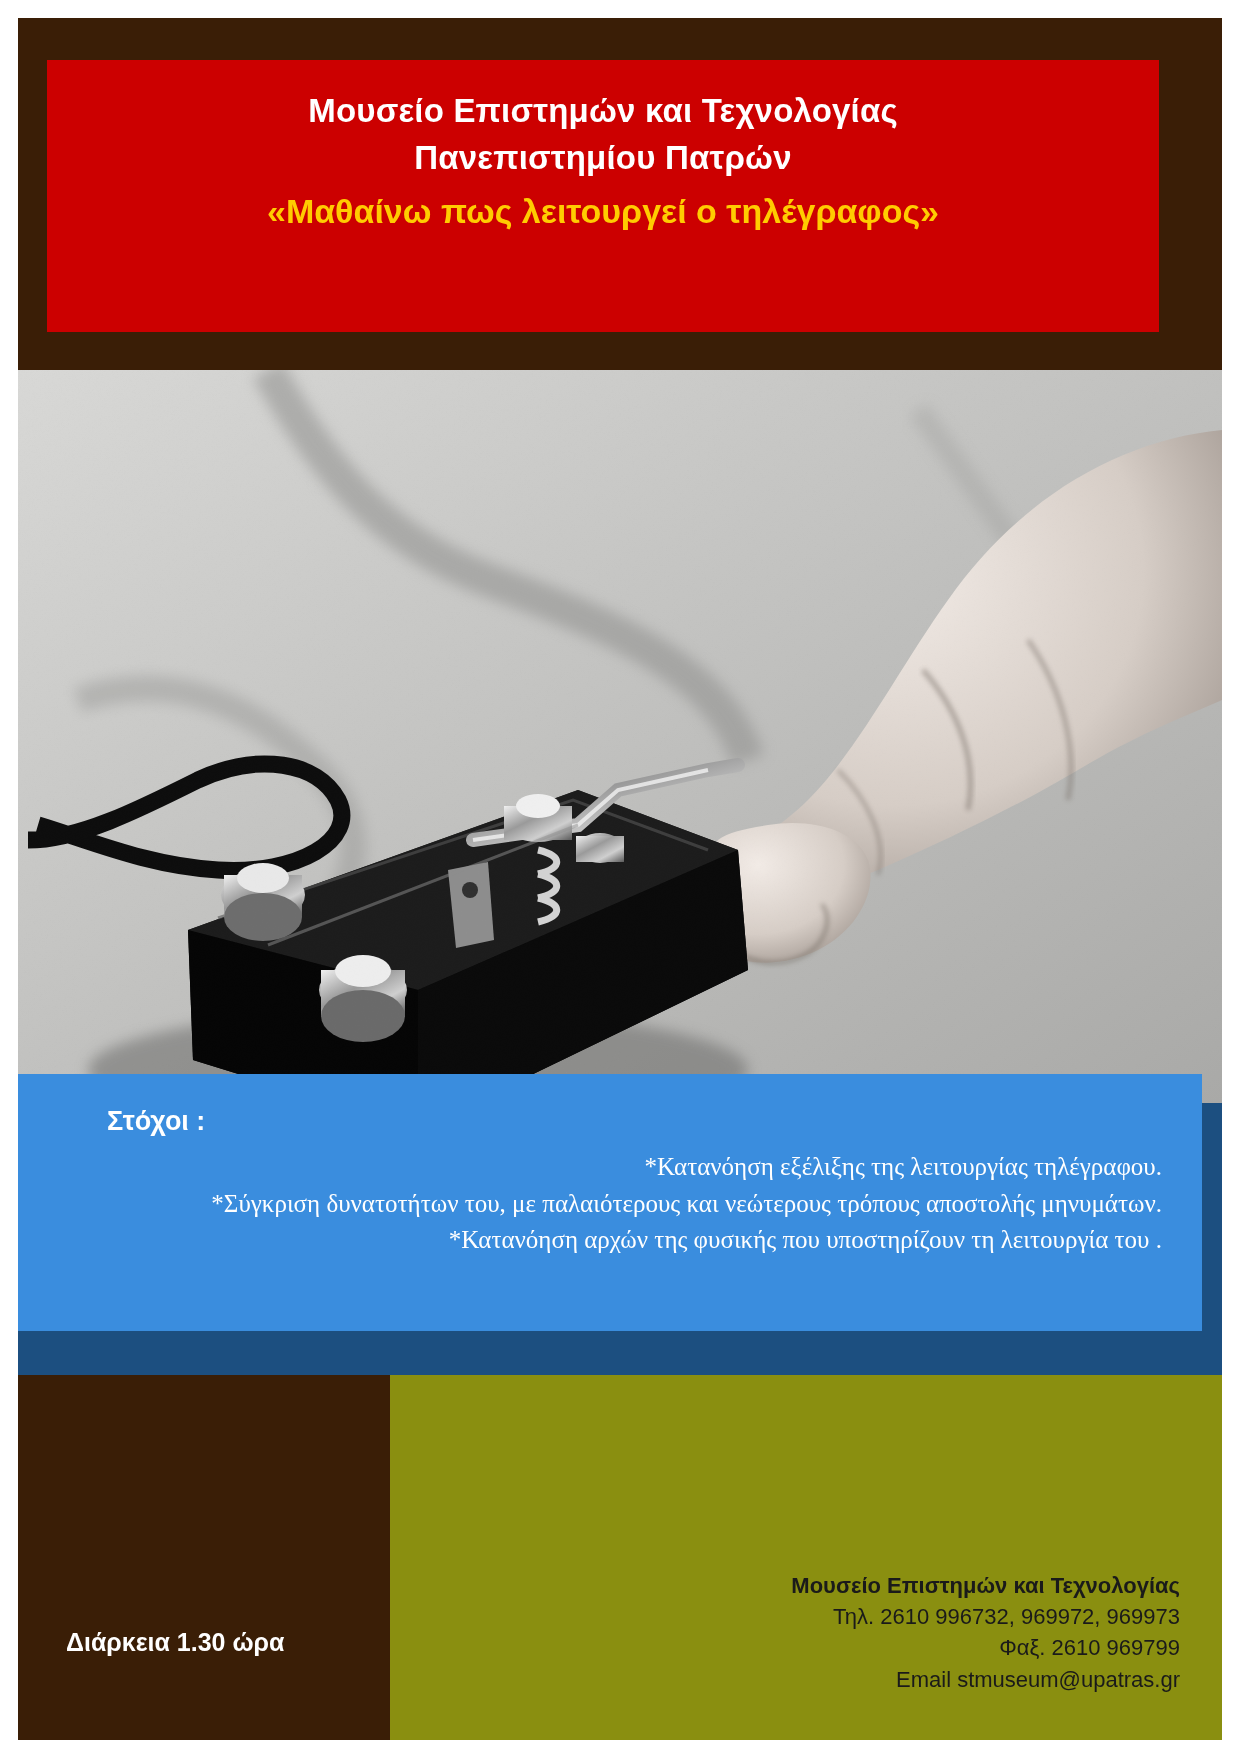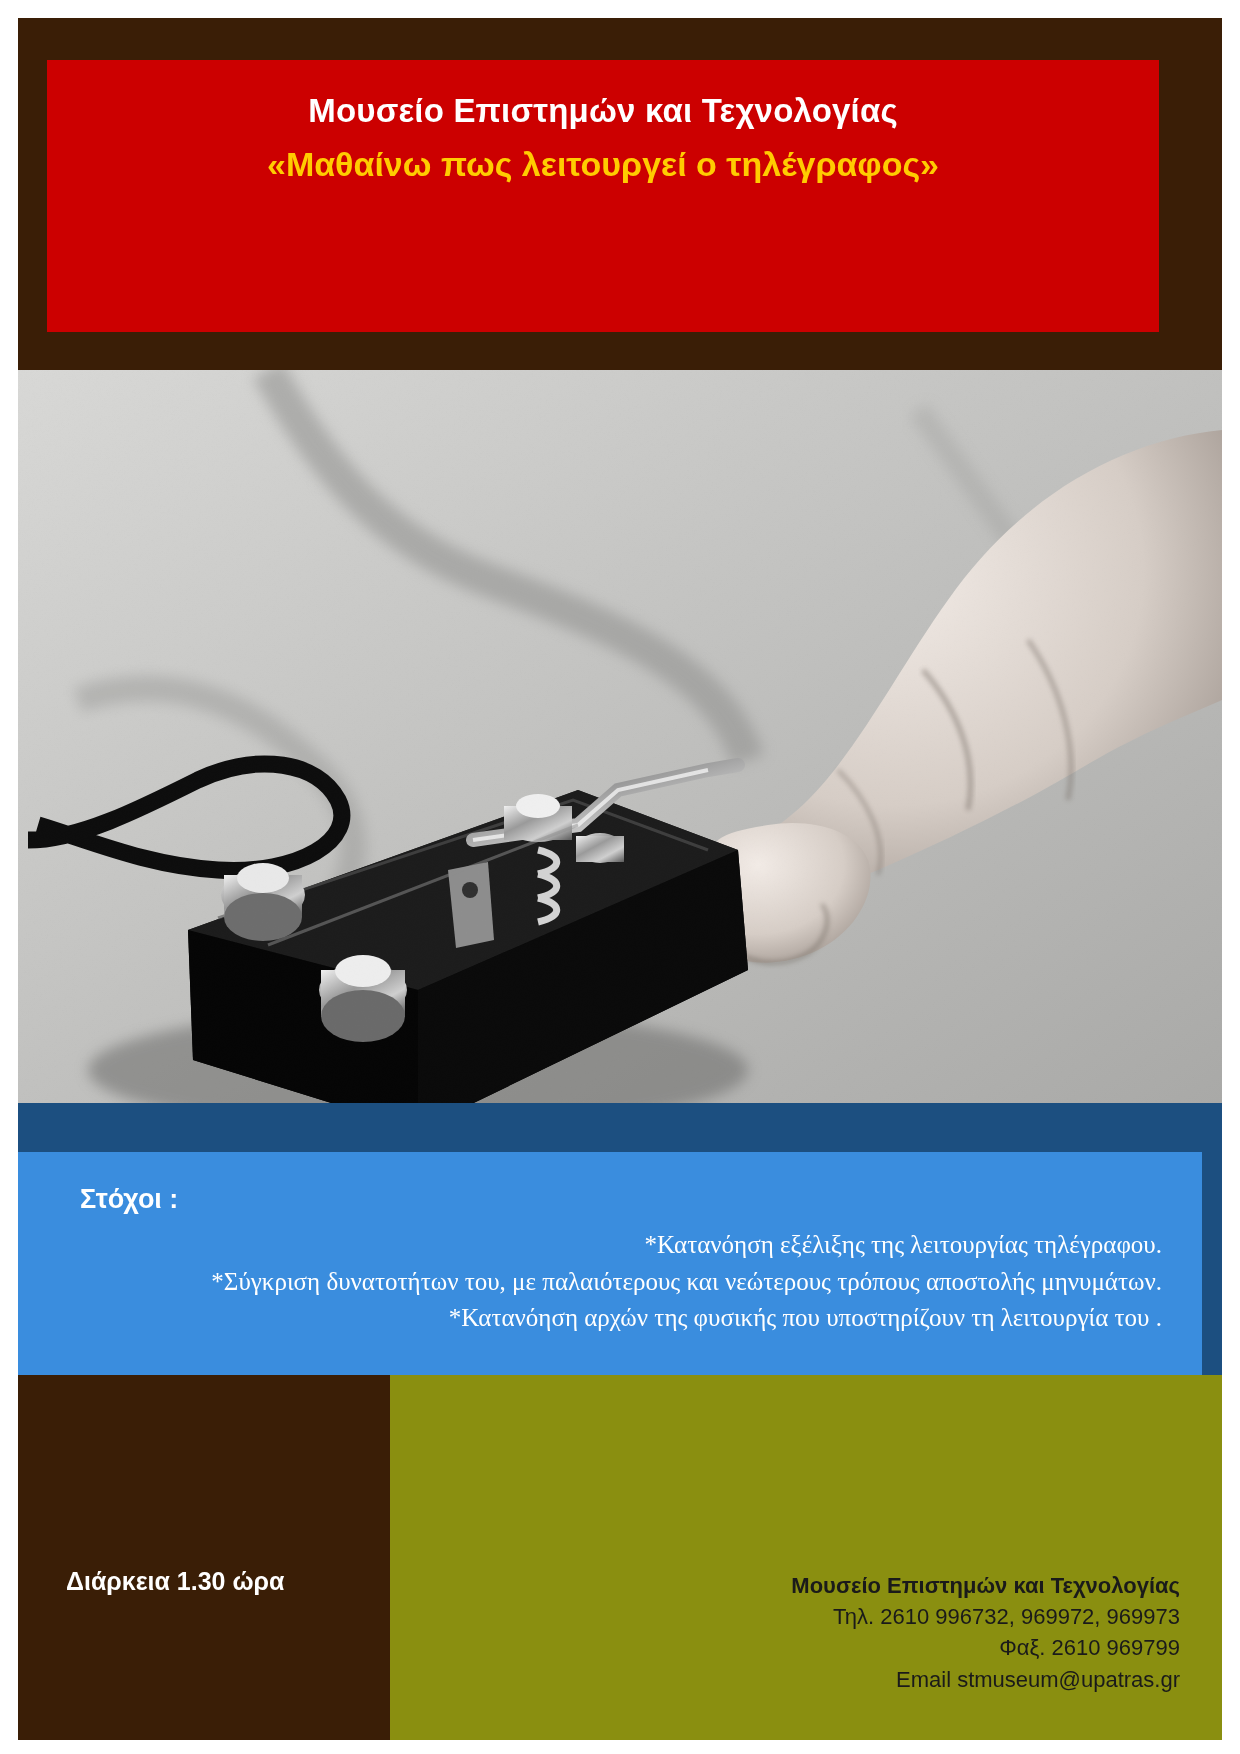--- a/index.html
+++ b/index.html
@@ -93,26 +93,26 @@
     position: absolute;
     left: 18px;
     top: 1103px;
     width: 1204px;
     height: 272px;
     background: #1c4f80;
   }
   .blue-block {
     position: absolute;
     left: 18px;
-    top: 1152px;
+    top: 1074px;
     width: 1184px;
-    height: 297px;
+    height: 257px;
     background: #3a8dde;
     box-sizing: border-box;
-    padding: 32px 40px 0 62px;
+    padding: 32px 40px 0 89px;
   }
   .obj-heading {
     color: #ffffff;
     font-size: 27px;
     font-weight: bold;
     font-family: "Liberation Sans", sans-serif;
     margin-bottom: 12px;
   }
   .obj-line {
     color: #ffffff;
@@ -127,21 +127,21 @@
     position: absolute;
     left: 18px;
     top: 1375px;
     width: 372px;
     height: 365px;
     background: #3a1e06;
   }
   .footer-duration {
     position: absolute;
     left: 66px;
-    top: 1567px;
+    top: 1628px;
     color: #ffffff;
     font-size: 25px;
     font-weight: bold;
   }
   .footer-olive {
     position: absolute;
     left: 390px;
     top: 1375px;
     width: 832px;
     height: 365px;
@@ -165,20 +165,21 @@
 
 <div class="poster">
 
   <div class="margin-top"></div>
   <div class="margin-left"></div>
   <div class="margin-right"></div>
   <div class="margin-bottom"></div>
 
   <div class="header-block">
     <div class="header-title">Μουσείο Επιστημών και Τεχνολογίας</div>
+    <div class="header-title">Πανεπιστημίου Πατρών</div>
     <div class="header-quote">«Μαθαίνω πως λειτουργεί ο τηλέγραφος»</div>
   </div>
 
   <div class="photo">
     <svg width="1204" height="733" viewBox="0 0 1204 733" xmlns="http://www.w3.org/2000/svg" role="img" aria-label="telegraph key photo">
       <defs>
         <linearGradient id="bgCarpet" x1="0" y1="0" x2="1" y2="1">
           <stop offset="0%" stop-color="#d8d8d6"></stop>
           <stop offset="45%" stop-color="#c3c3c1"></stop>
           <stop offset="100%" stop-color="#a9a9a7"></stop>

